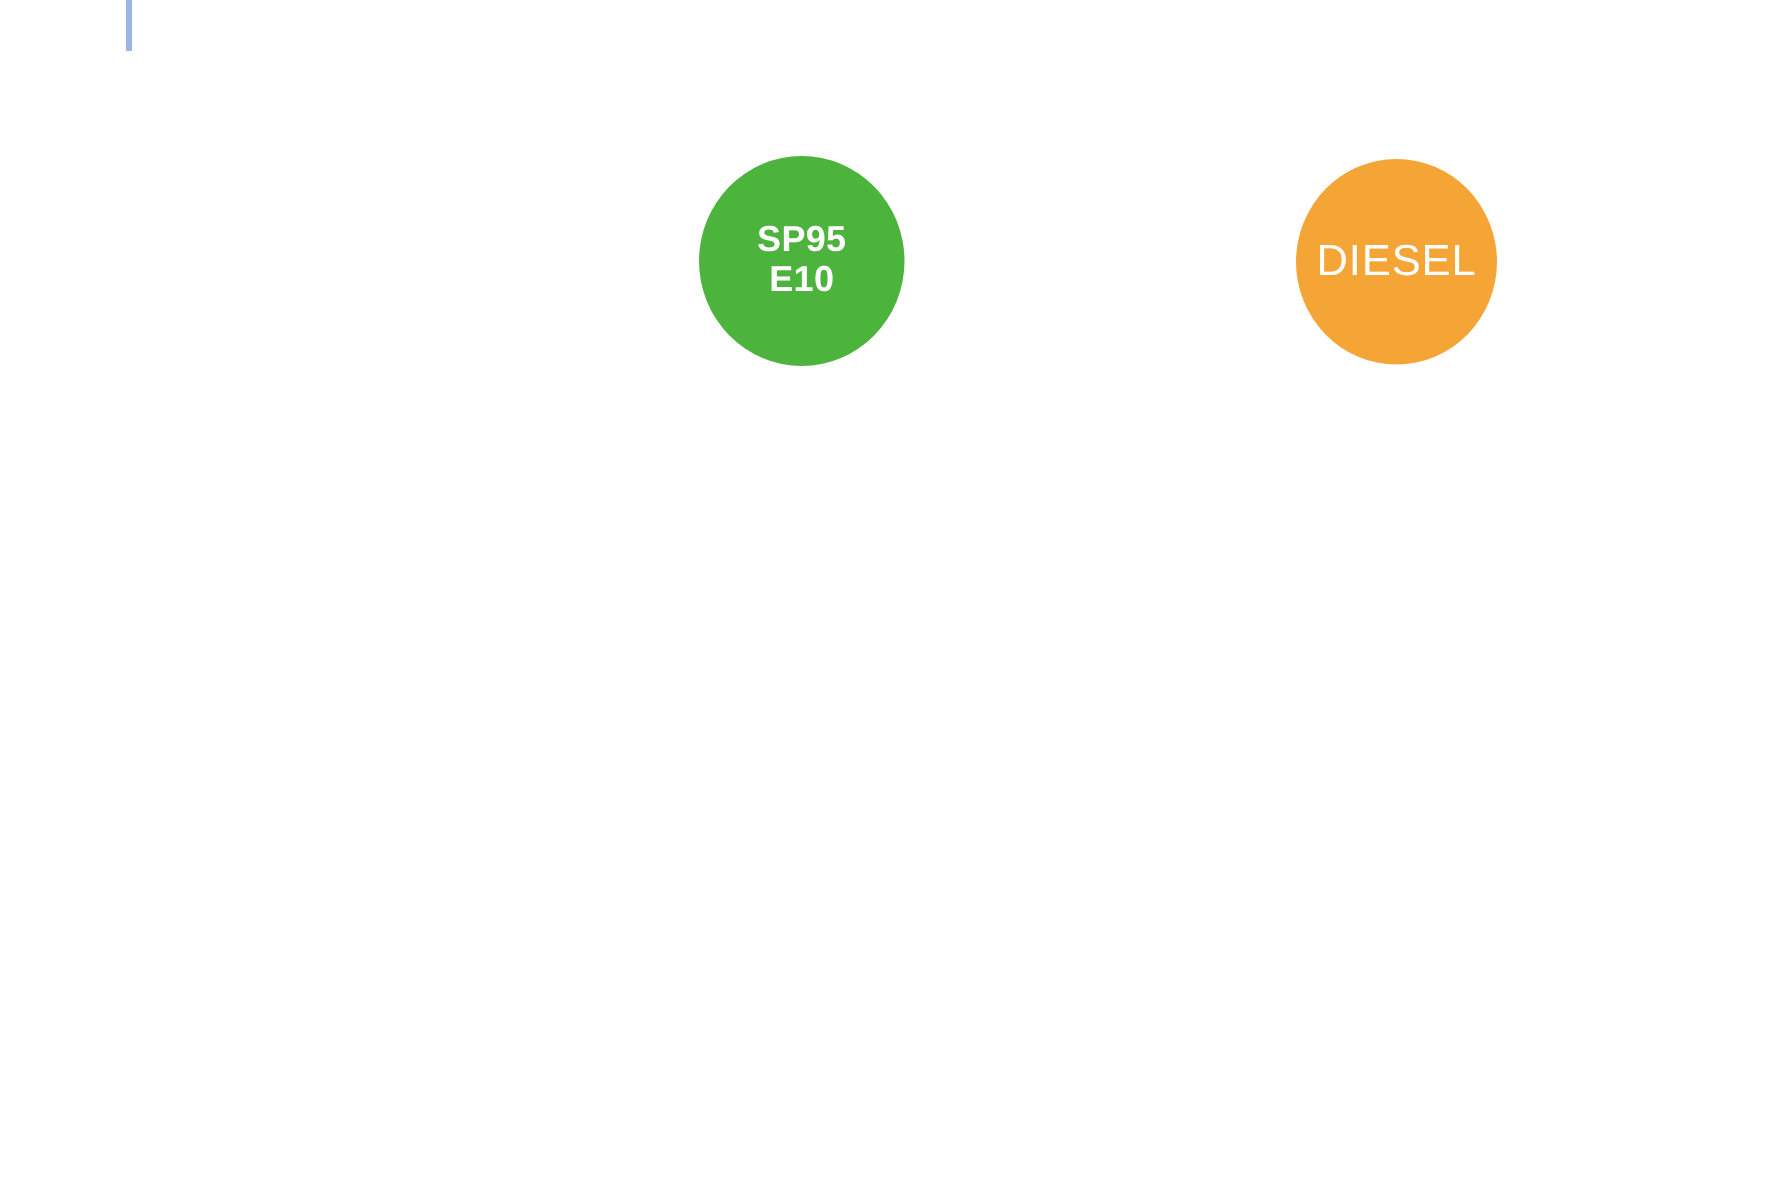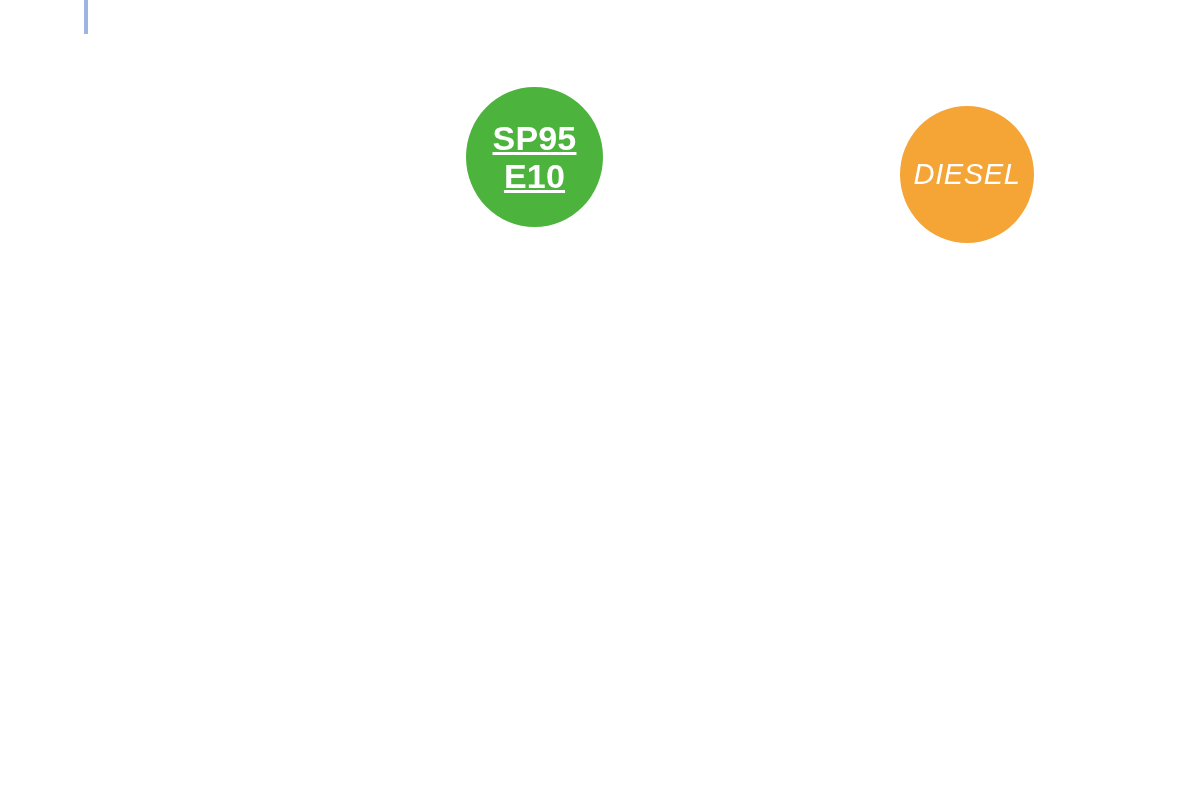--- a/index.html
+++ b/index.html
@@ -60,40 +60,38 @@
     font-weight: 700;
   }
   .badge.weight-light .badge-label {
     font-weight: 400;
     letter-spacing: 0.6px;
   }
 
   
   #badge-sp95 {
     left: 466px;
-    top: 87px;
+    top: 104px;
     width: 137px;
     height: 140px;
-    font-size: 34px;
-    text-decoration: underline;
+    font-size: 24px;
   }
   #badge-sp98 {
     left: 614px;
     top: 106px;
     width: 136px;
     height: 136px;
     font-size: 30px;
   }
   #badge-diesel {
-    left: 900px;
+    left: 864px;
     top: 106px;
     width: 134px;
     height: 137px;
     font-size: 29px;
-    font-style: italic;
   }
 </style>
 </head>
 <body>
 
 <div id="canvas" style="background: rgb(255, 255, 255);">
 
   <div class="accent-bar" style="background: rgb(157, 181, 227);"></div>
 
   <div class="badge weight-bold" id="badge-sp95" style="background: rgb(76, 179, 60); color: rgb(255, 255, 255);">

